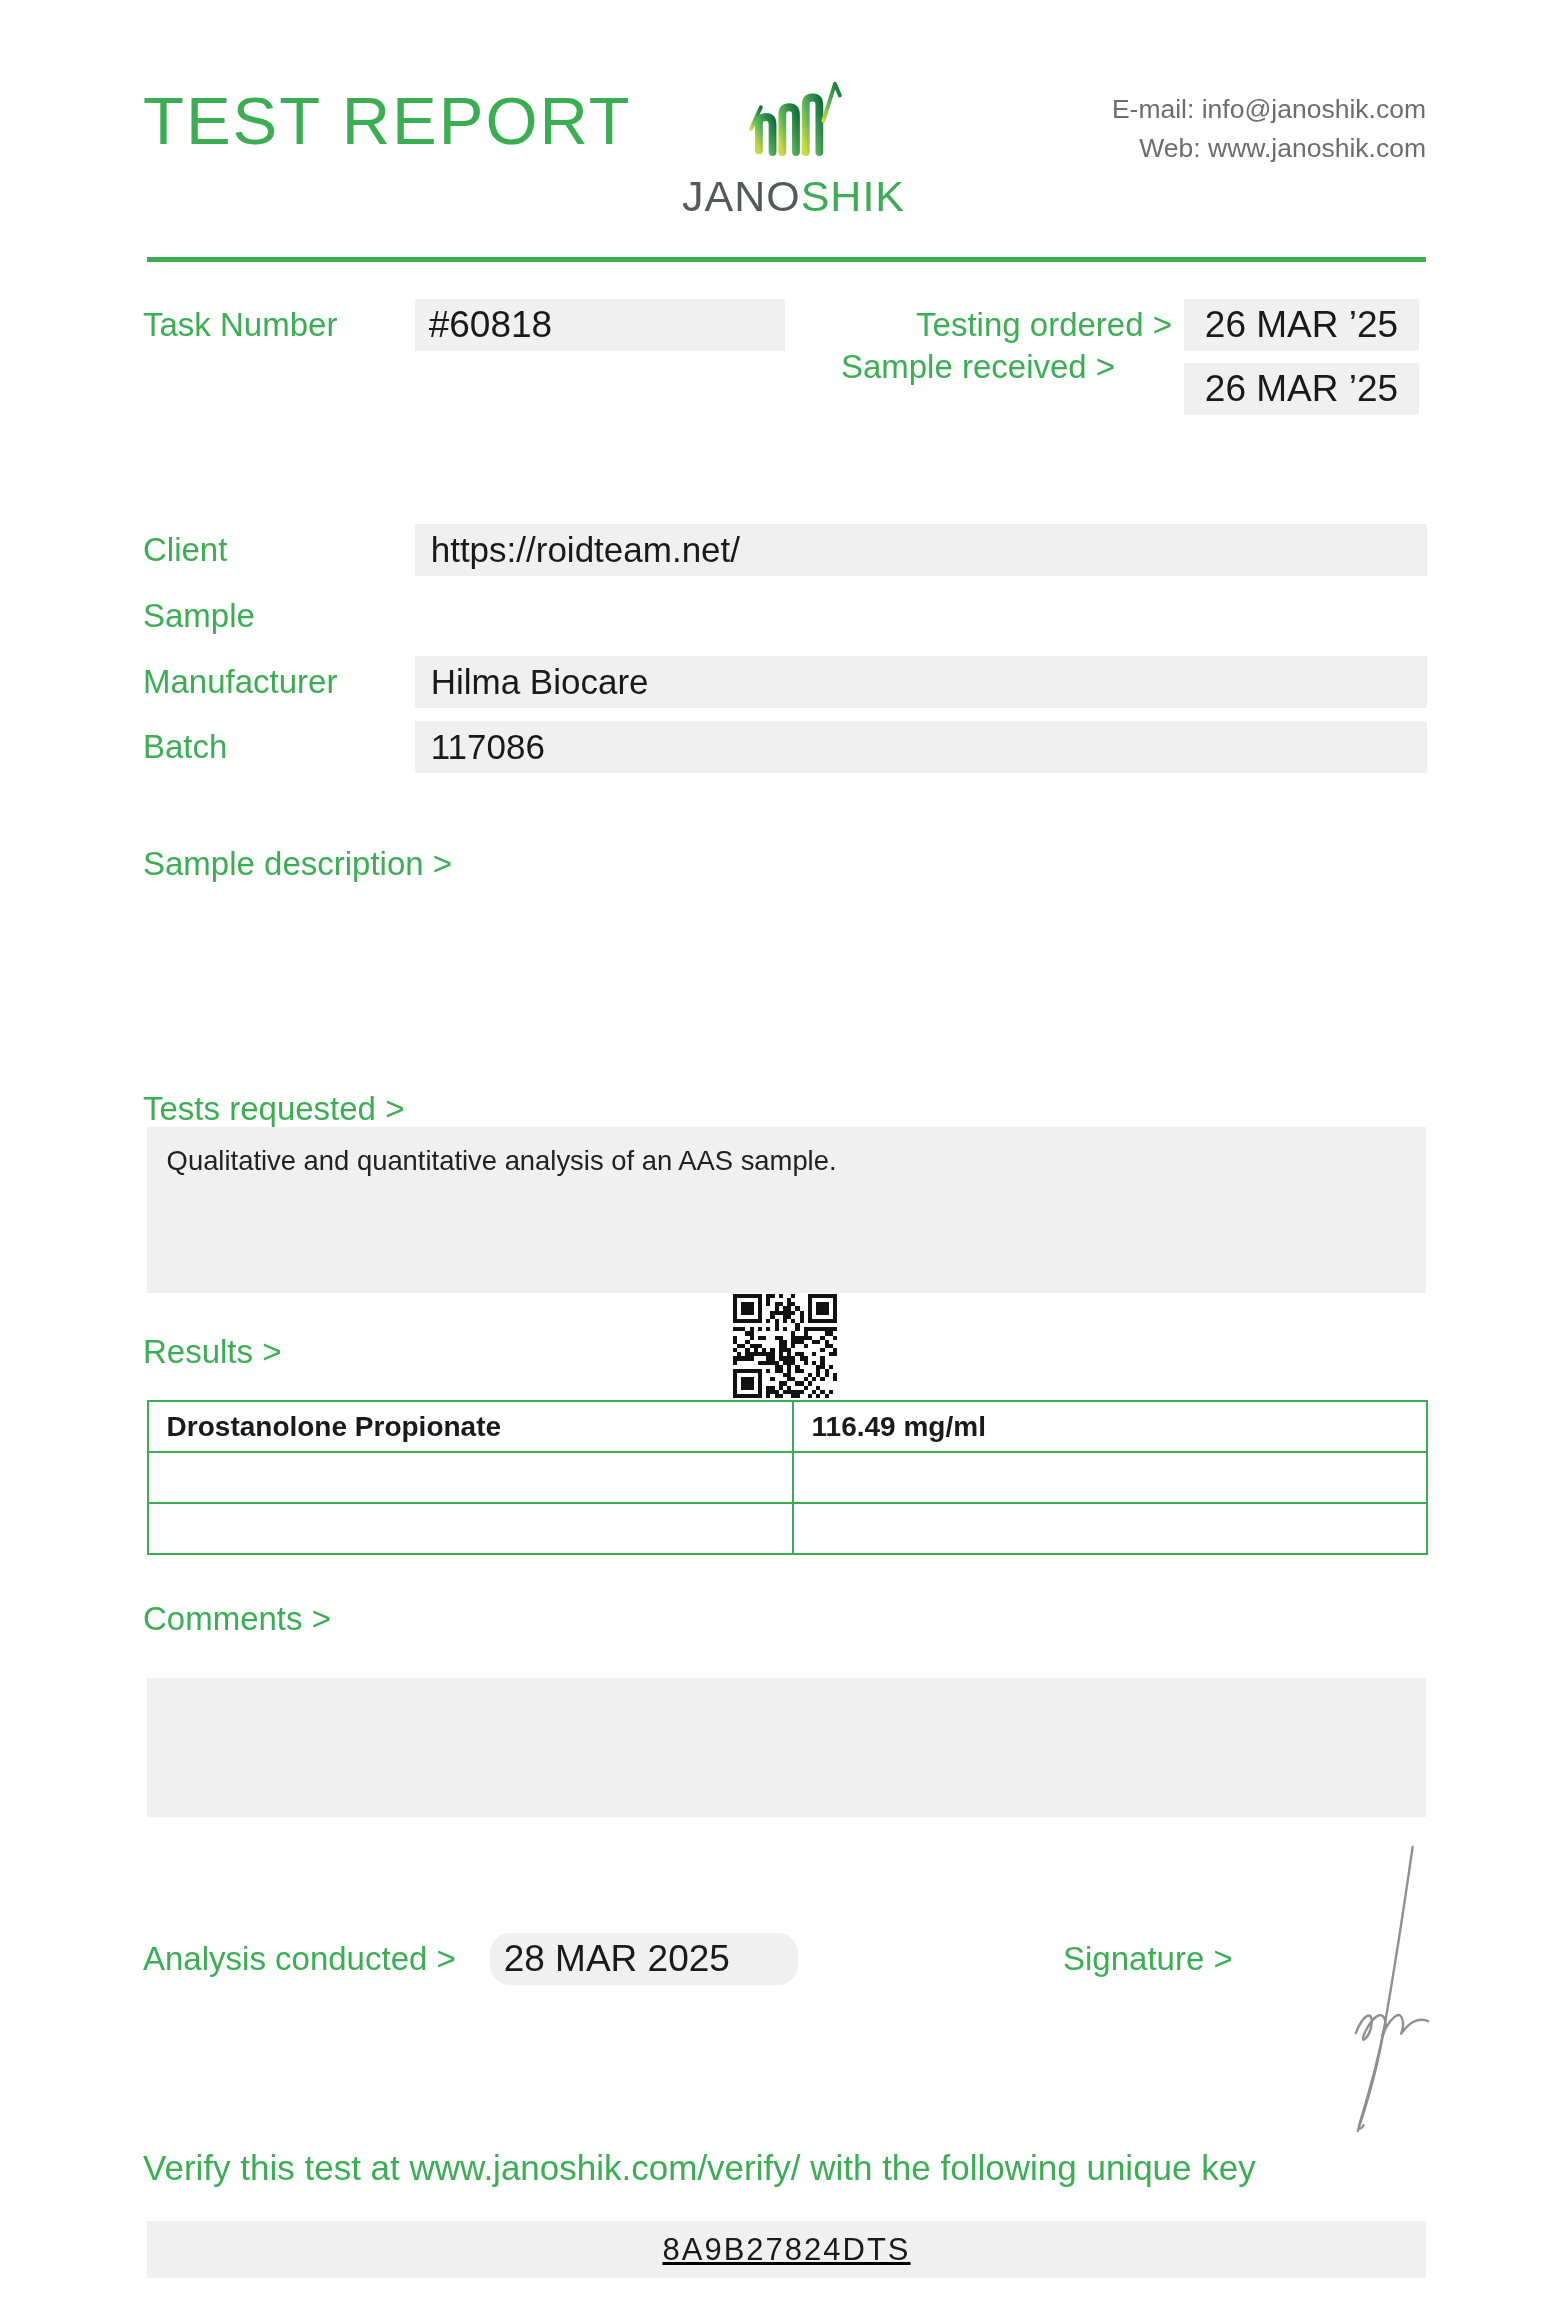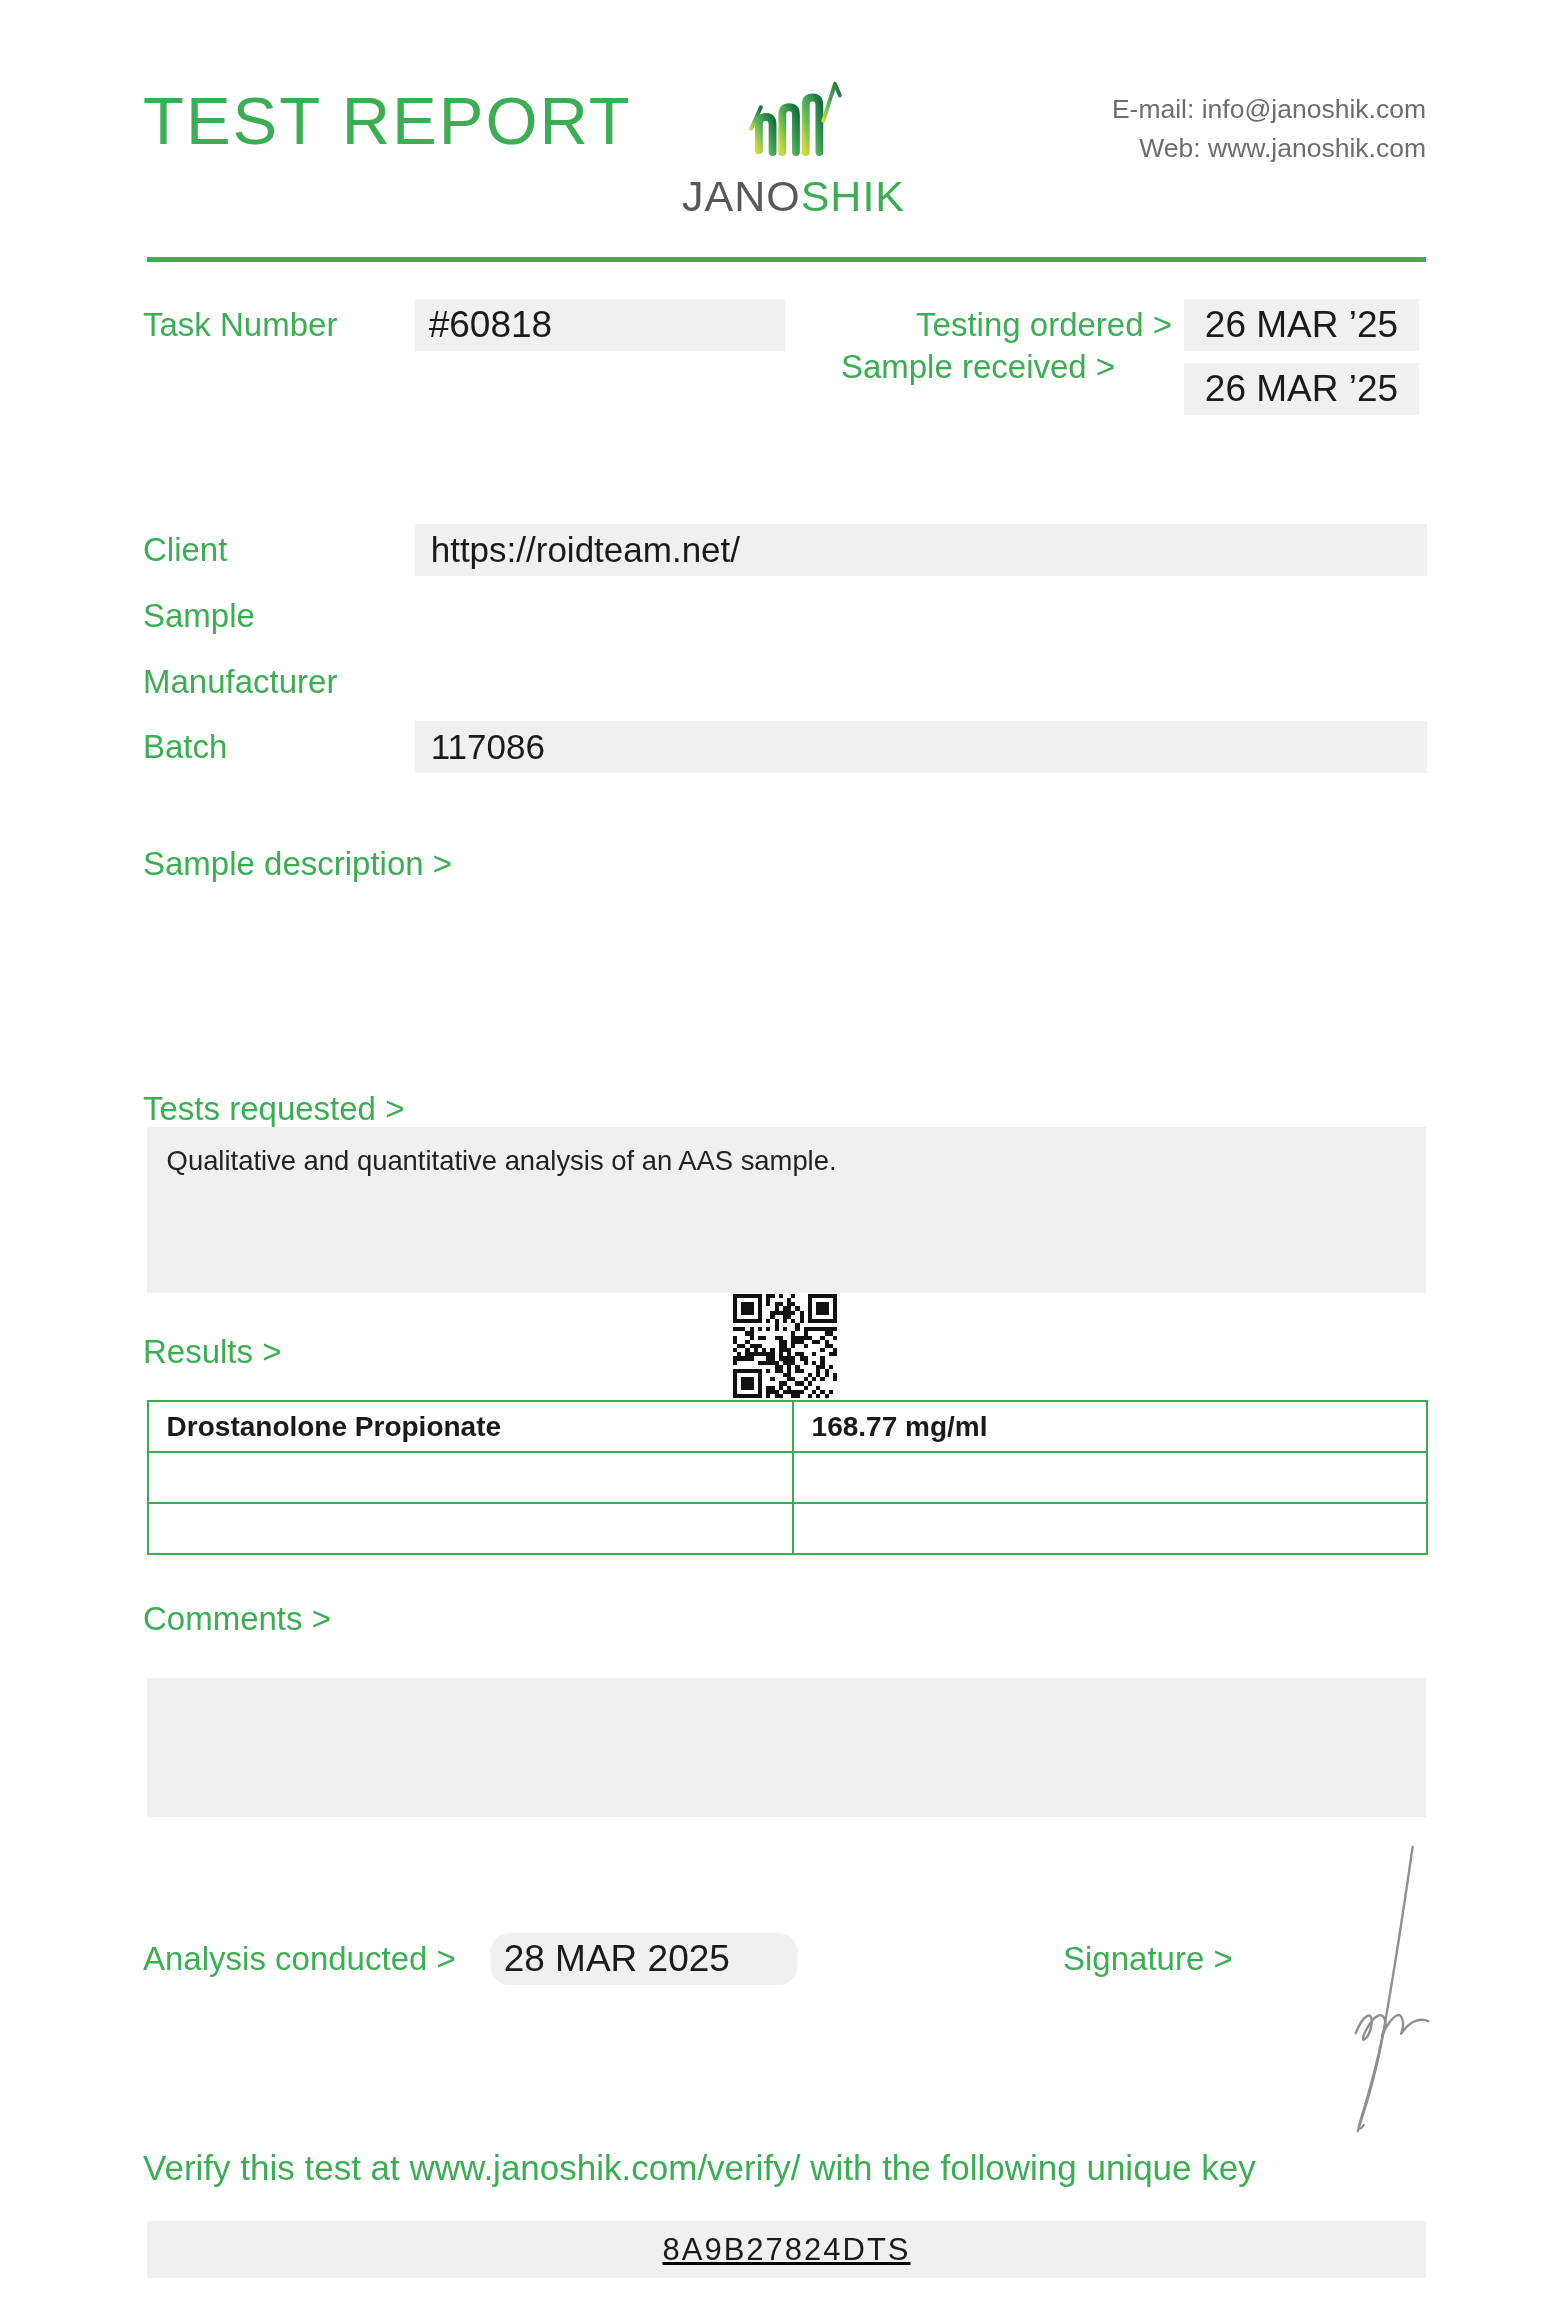--- a/index.html
+++ b/index.html
@@ -117,20 +117,23 @@
   <div class="gbox date-box2">
     <div class="val">26 MAR ’25</div>
   </div>
 
   <div class="green-label info-label il-0">Client</div>
   <div class="gbox info-box ib-0">
     <div class="val">https://roidteam.net/</div>
   </div>
   <div class="green-label info-label il-1">Sample</div>
   <div class="green-label info-label il-2">Manufacturer</div>
+  <div class="gbox info-box ib-2">
+    <div class="val">Hilma Biocare</div>
+  </div>
   <div class="green-label info-label il-3">Batch</div>
   <div class="gbox info-box ib-3">
     <div class="val">117086</div>
   </div>
 
   <div class="green-label sd-heading">Sample description &gt;</div>
 
   <div class="green-label tr-heading">Tests requested &gt;</div>
   <div class="gbox tr-box">
     <div class="box-text">Qualitative and quantitative analysis of an AAS sample.</div>
@@ -438,21 +441,21 @@
         <rect x="20" y="24" width="1" height="1" fill="#111111"></rect>
         <rect x="22" y="24" width="1" height="1" fill="#111111"></rect>
       </svg>
   </div>
 
   <div class="green-label res-heading">Results &gt;</div>
   <table class="rtable">
     <tbody>
       <tr>
         <td class="c1">Drostanolone Propionate</td>
-        <td class="c2">168.77 mg/ml</td>
+        <td class="c2">116.49 mg/ml</td>
       </tr>
       <tr>
         <td class="c1"></td>
         <td class="c2"></td>
       </tr>
       <tr>
         <td class="c1"></td>
         <td class="c2"></td>
       </tr>
     </tbody>

